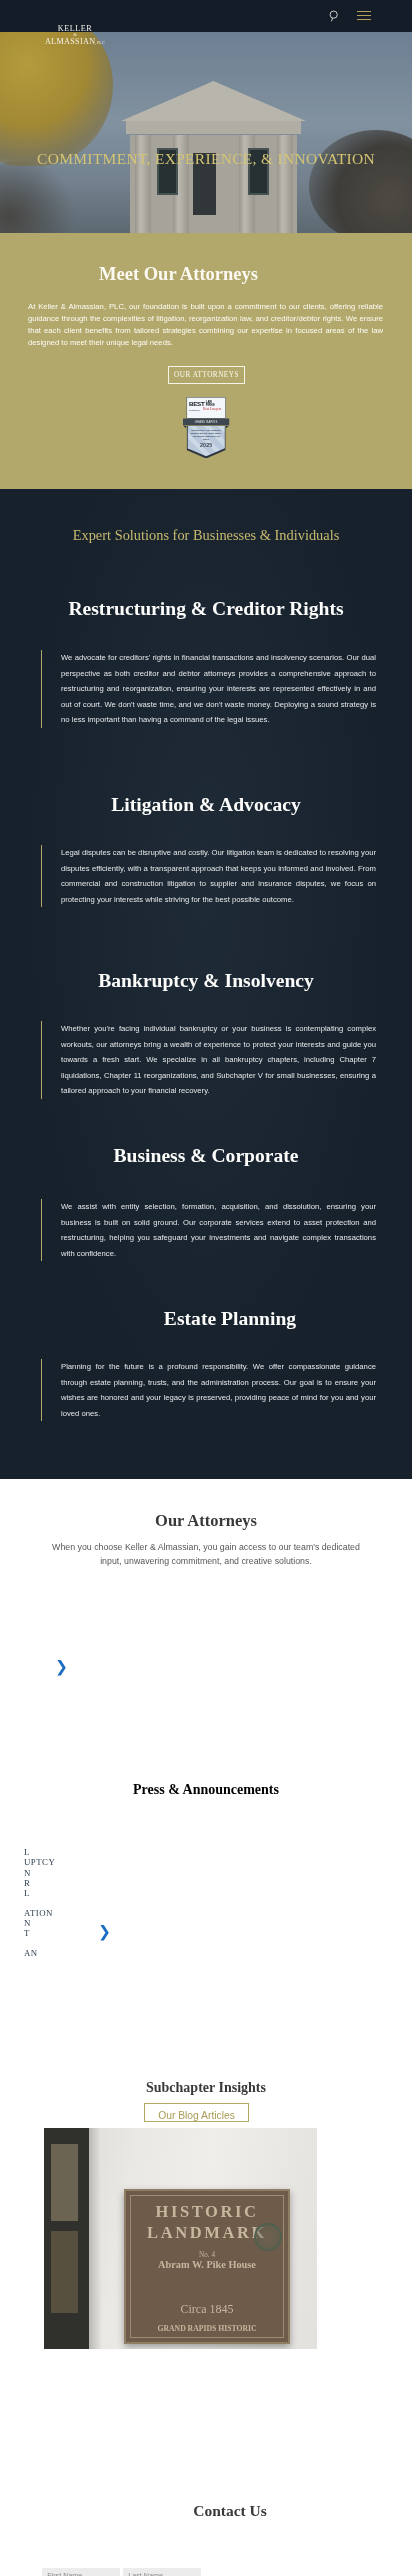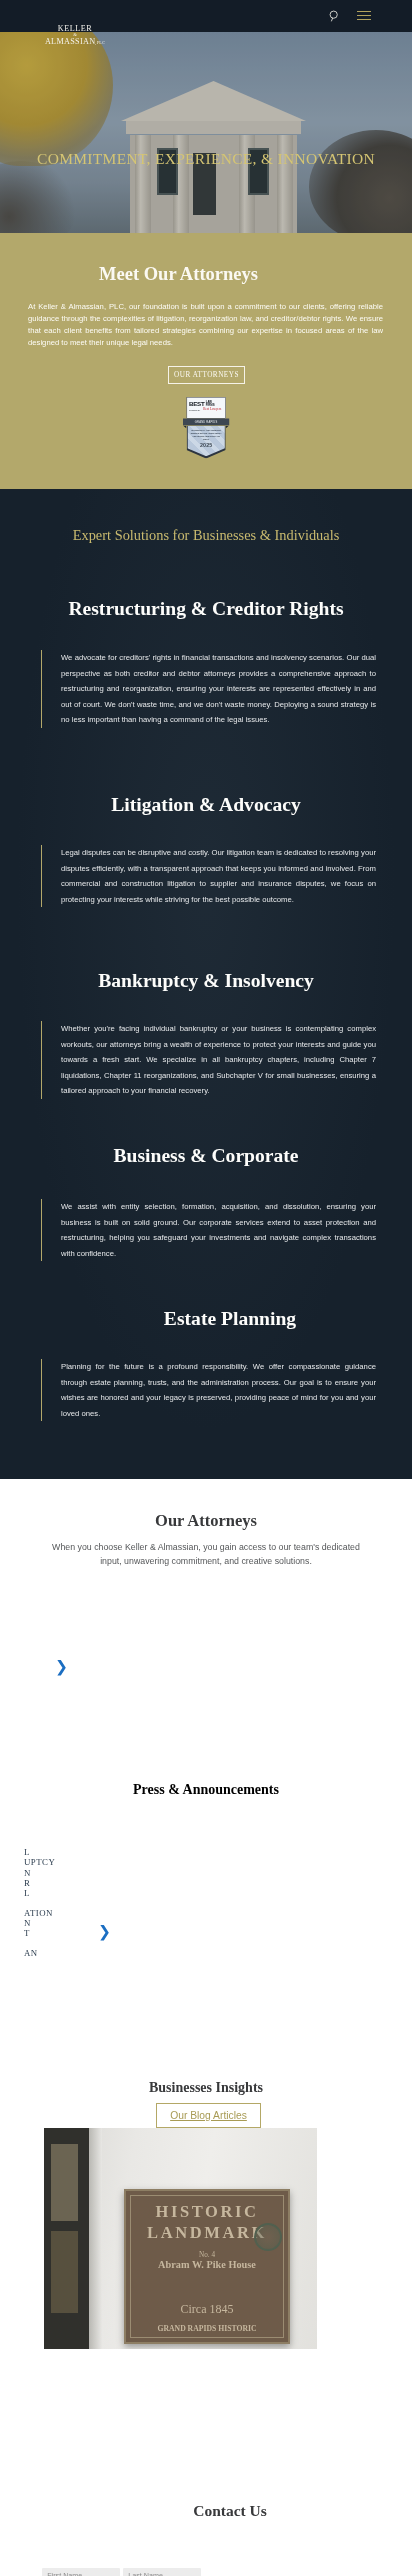--- a/index.html
+++ b/index.html
@@ -100,22 +100,22 @@
   .car-arrow { color:#1b6ec2; font-size:15.5px; font-weight:bold; cursor:pointer; font-family:"DejaVu Sans", sans-serif; }
   .arrow1 { left:55px; top:1658px; }
   .arrow2 { left:98px; top:1923px; }
   .press-h { left:0; top:1782px; width:412px; text-align:center; color:#000000;
           font-family:"Liberation Serif", serif; font-size:14px; }
   .frag { left:24px; top:1847px; width:57px; overflow:hidden; font-family:"Liberation Serif", serif;
           color:#2b3c4e; font-size:8.8px; line-height:10.3px; letter-spacing:0.5px; cursor:pointer; }
   .frag .gap { height:9.3px; }
   .ins-h { left:0; top:2080px; width:412px; text-align:center; color:#38393b;
           font-family:"Liberation Serif", serif; font-size:14px; }
-  .blog-btn { left:156px; top:2103px; width:105px; height:25px; background:#ffffff; border:1px solid #b4a866;
-          color:#a89b55; font-size:10.3px; text-align:center; line-height:23px; cursor:pointer;text-decoration:underline; }
+  .blog-btn { left:144px; top:2103px; width:105px; height:19px; background:#ffffff; border:1px solid #b4a866;
+          color:#a89b55; font-size:10.3px; text-align:center; line-height:23px; cursor:pointer; }
 
   
   .photo { left:44px; top:2128px; width:273px; height:221px; overflow:hidden;
           background:linear-gradient(100deg,#d7d6d2 0%,#e9e8e5 30%,#efeeeb 55%,#e2e1dd 100%); }
   .photo .window { position:absolute; left:0; top:0; width:45px; height:221px; background:#30302c; }
   .photo .pane { position:absolute; background:#6b6452; }
   .photo .walledge { position:absolute; left:45px; top:0; width:13.4px; height:221px;
           background:linear-gradient(90deg,#b9b8b3,#e8e7e4); }
   .plaque { position:absolute; left:80px; top:61px; width:166px; height:155px; background:#6e5b49;
           border:2.1px solid #8d7e64; box-shadow:0 3.1px 7.2px rgba(0,0,0,.35); }
@@ -246,21 +246,21 @@
     <div>L</div>
     <div class="gap"></div>
     <div>ATION</div>
     <div>N</div>
     <div>T</div>
     <div class="gap"></div>
     <div>AN</div>
   </div>
   <div class="abs car-arrow arrow2">❯</div>
 
-  <h2 class="abs ins-h">Businesses Insights</h2>
+  <h2 class="abs ins-h">Subchapter Insights</h2>
   <div class="abs blog-btn">Our Blog Articles</div>
 
   <div class="abs photo">
     <div class="window">
       <div class="pane" style="left:7.2px; top:15.5px; width:27px; height:77px;"></div>
       <div class="pane" style="left:7.2px; top:103px; width:27px; height:82px; background:#57503e;"></div>
     </div>
     <div class="walledge"></div>
     <div class="plaque">
       <div class="inner"></div>

